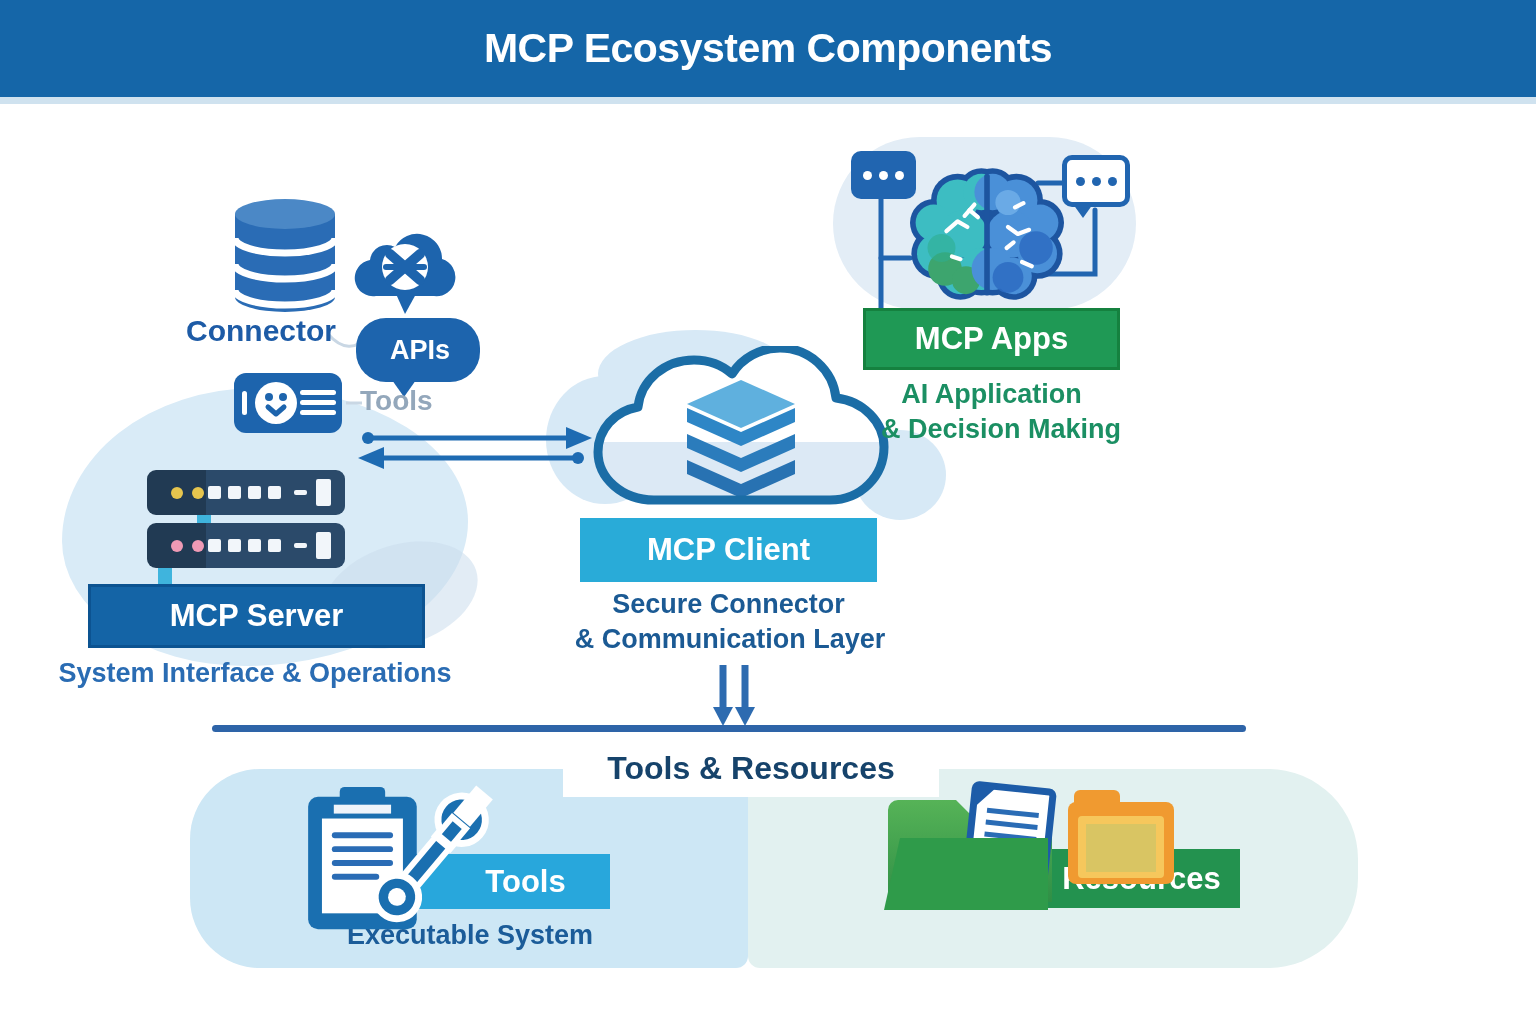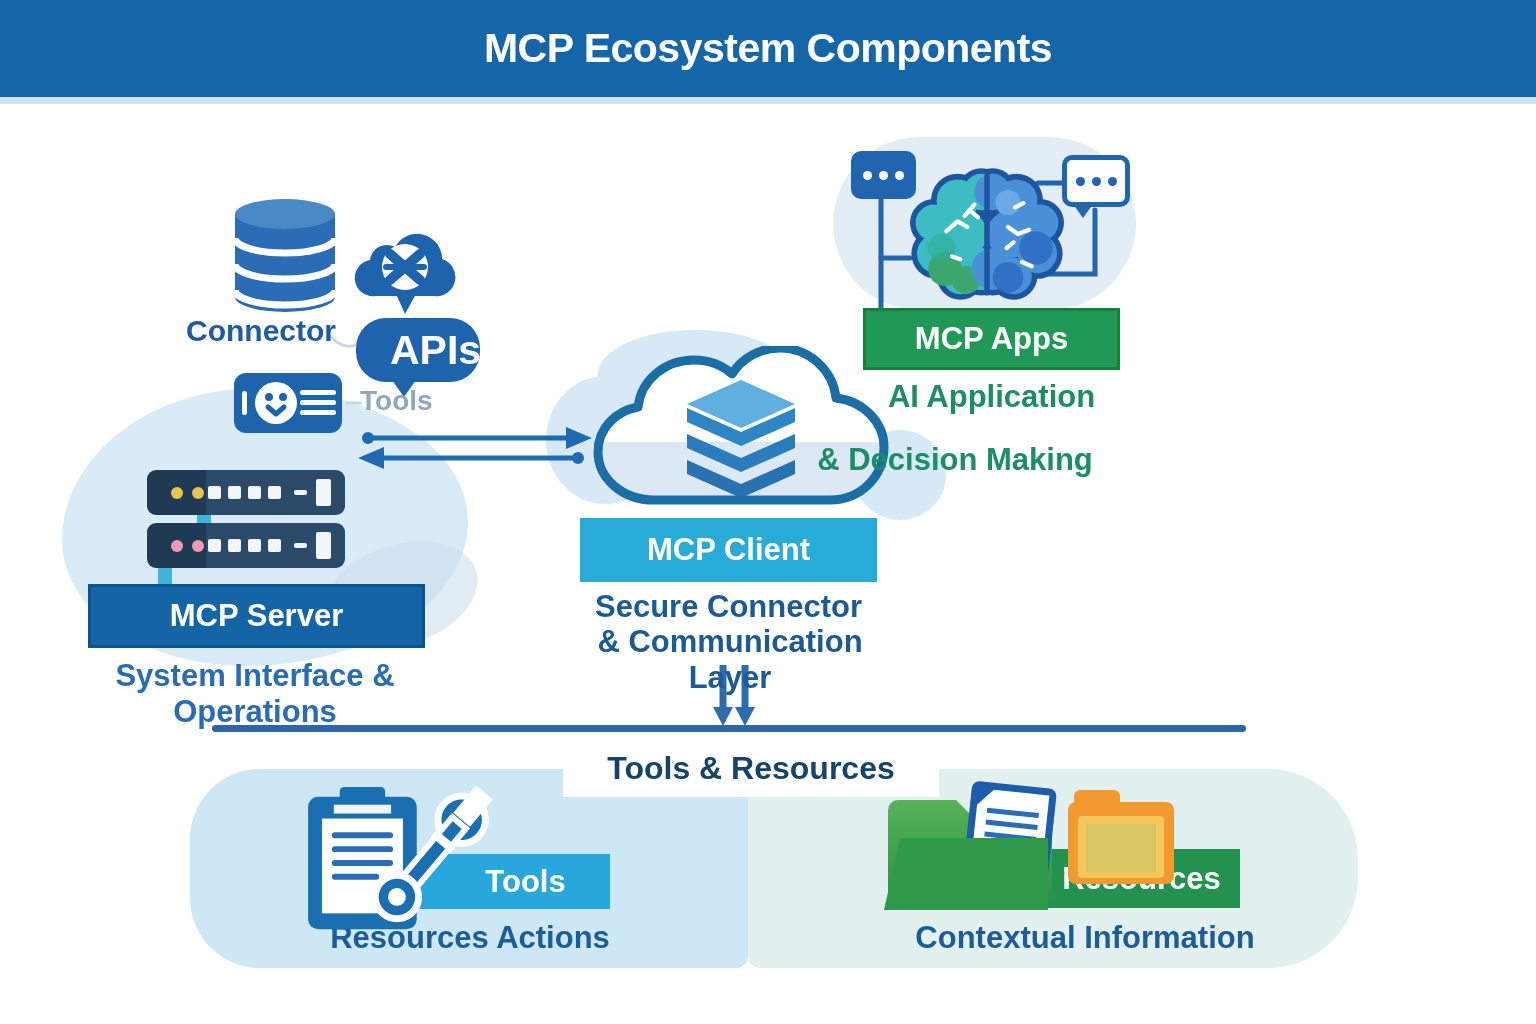--- a/index.html
+++ b/index.html
@@ -9,21 +9,21 @@
 
   
   .header{left:0;top:0;width:1536px;height:97px;background:var(--header-bg,#1566a8);
           display:flex;align-items:center;justify-content:center;}
   .header-strip{left:0;top:97px;width:1536px;height:7px;background:var(--header-strip,#cfe2ef);}
   .title{color:#fff;font-size:41px;font-weight:700;letter-spacing:-0.5px;}
 
   
   .banner{display:flex;align-items:center;justify-content:center;color:#fff;
           font-weight:700;font-size:31px;box-sizing:border-box;}
-  .subtitle{font-weight:700;font-size:31px;text-align:center;color:var(--subtitle-blue,#2a6cb3);}
+  .subtitle{font-weight:700;font-size:27px;text-align:center;color:var(--subtitle-blue,#2a6cb3);}
 
   
   .blob{background:var(--blob-light-blue,#d9ebf7);}
   .round{border-radius:50%;}
 
   
   .rack-row{background:linear-gradient(90deg,#213a53 0 30%,#2b4a6a 30%);border-radius:9px;
             display:flex;align-items:center;justify-content:space-between;}
   .rack-dots{display:flex;gap:9px;margin-left:24px;}
   .rack-dots span{width:12px;height:12px;border-radius:50%;}
@@ -31,21 +31,21 @@
   .rack-sq{width:13px;height:13px;background:#f2f6fa;border-radius:2px;}
   .rack-dash{width:13px;height:5px;background:#f2f6fa;border-radius:2px;margin-left:6px;}
   .rack-bar{width:15px;height:27px;background:#f2f6fa;border-radius:2px;margin-left:2px;}
   .cyan-conn{background:#3fb4dd;}
 
   
   .apis-bubble{background:var(--primary-blue,#1d64ad);border-radius:30px;display:flex;align-items:center;}
   .apis-bubble:after{content:"";position:absolute;left:36px;bottom:-15px;width:0;height:0;
      border-left:12px solid transparent;border-right:12px solid transparent;
      border-top:17px solid var(--primary-blue,#1d64ad);}
-  .apis-text{color:#fff;font-size:41px;font-weight:700;padding-left:34px;}
+  .apis-text{color:#fff;font-size:27px;font-weight:700;padding-left:34px;}
   .apps-label{color:#93a7bb;font-size:28px;font-weight:700;}
 
   
   .chat{border-radius:10px;display:flex;align-items:center;justify-content:center;gap:7px;}
   .chat b{width:9px;height:9px;border-radius:50%;display:block;}
   .chat-left{background:#2165b0;}
   .chat-left b{background:#fff;}
   .chat-right{background:#fff;border:5px solid #2165b0;box-sizing:border-box;}
   .chat-right b{background:#2165b0;}
   .chat-right:after{content:"";position:absolute;left:6px;bottom:-16px;width:0;height:0;
@@ -258,21 +258,21 @@
         <path d="M170 140 l14 6"></path>
         <path d="M148 120 l10 -8"></path>
         <path d="M160 62 l12 -6"></path>
     </g>
   </svg>
 
   <div class="abs banner z3" style="left:863px;top:308px;width:257px;height:62px;background:var(--host-banner-bg,#1f9955);border:3px solid #15813f;">
     <span>MCP Apps</span>
   </div>
   <div class="abs subtitle z3" style="left:863px;top:379px;width:257px;color:var(--subtitle-green,#1b8f63);">AI Application</div>
-  <div class="abs subtitle z3" style="left:810px;top:414px;width:290px;color:var(--subtitle-green,#1b8f63);margin-top:28px;">&amp; Decision Making</div>
+  <div class="abs subtitle z3" style="left:856px;top:414px;width:290px;color:var(--subtitle-green,#1b8f63);">&amp; Decision Making</div>
 
   <svg class="abs z2" style="left:708px;top:663px;" width="52" height="66" viewBox="0 0 52 66">
     <line x1="15" y1="2" x2="15" y2="46" stroke="#2d6bb0" stroke-width="7"></line>
     <polygon points="5,44 25,44 15,63" fill="#2d6bb0"></polygon>
     <line x1="37" y1="2" x2="37" y2="46" stroke="#2d6bb0" stroke-width="7"></line>
     <polygon points="27,44 47,44 37,63" fill="#2d6bb0"></polygon>
   </svg>
   <div class="abs divider z2" style="left:212px;top:725px;width:1034px;height:7px;"></div>
 
   <div class="abs heading-box z5" style="left:563px;top:739px;width:376px;height:58px;">
@@ -293,21 +293,21 @@
     <rect x="34" y="94" width="48" height="6" rx="3" fill="#2a6cb5"></rect>
     <g transform="rotate(40 130 80)">
       <circle cx="131" cy="26" r="24" fill="#1a6fb0" stroke="#fff" stroke-width="7"></circle>
       <rect x="120" y="-10" width="22" height="36" fill="#fff"></rect>
       <rect x="122" y="30" width="18" height="96" fill="#1a6fb0" stroke="#fff" stroke-width="6"></rect>
       <circle cx="131" cy="128" r="22" fill="#1a6fb0" stroke="#fff" stroke-width="7"></circle>
       <circle cx="131" cy="128" r="9" fill="#fff"></circle>
       <rect x="118" y="50" width="26" height="9" fill="#fff"></rect>
     </g>
   </svg>
-  <div class="abs subtitle z5" style="left:330px;top:920px;width:280px;color:#1b5c99;">Resources Actions</div>
+  <div class="abs subtitle z5" style="left:330px;top:920px;width:280px;color:#1b5c99;">Executable System</div>
 
   <div class="abs banner z4" style="left:893px;top:849px;width:347px;height:59px;background:var(--resources-banner-bg,#23924f);padding-left:150px;">
     <span>Resources</span>
   </div>
   <svg class="abs z6" style="left:878px;top:780px;" width="310" height="140" viewBox="0 0 310 140">
     <defs>
       <linearGradient id="gg" x1="0" y1="0" x2="0" y2="1">
         <stop offset="0" stop-color="#56b357"></stop>
           <stop offset="1" stop-color="#2f8f46"></stop>
       </linearGradient>
@@ -321,15 +321,14 @@
       <rect x="92" y="8" width="78" height="100" rx="4" fill="#fff" stroke="#1d5ca8" stroke-width="7"></rect>
       <path d="M92 8 l22 0 l-22 24 z" fill="#1d5ca8"></path>
       <rect x="106" y="30" width="52" height="5" fill="#2a6cb5"></rect>
       <rect x="106" y="42" width="52" height="5" fill="#2a6cb5"></rect>
       <rect x="106" y="54" width="52" height="5" fill="#2a6cb5"></rect>
       <rect x="106" y="66" width="52" height="5" fill="#2a6cb5"></rect>
       <rect x="106" y="78" width="38" height="5" fill="#2a6cb5"></rect>
     </g>
     <path d="M6 130 L22 58 L170 58 L170 130 Z" fill="#2f9b4a"></path>
   </svg>
-  <div class="abs subtitle z5" style="left:910px;top:920px;width:350px;color:#1b5c99;">Contextual Information</div>
 
 </div>
 
 </body></html>

